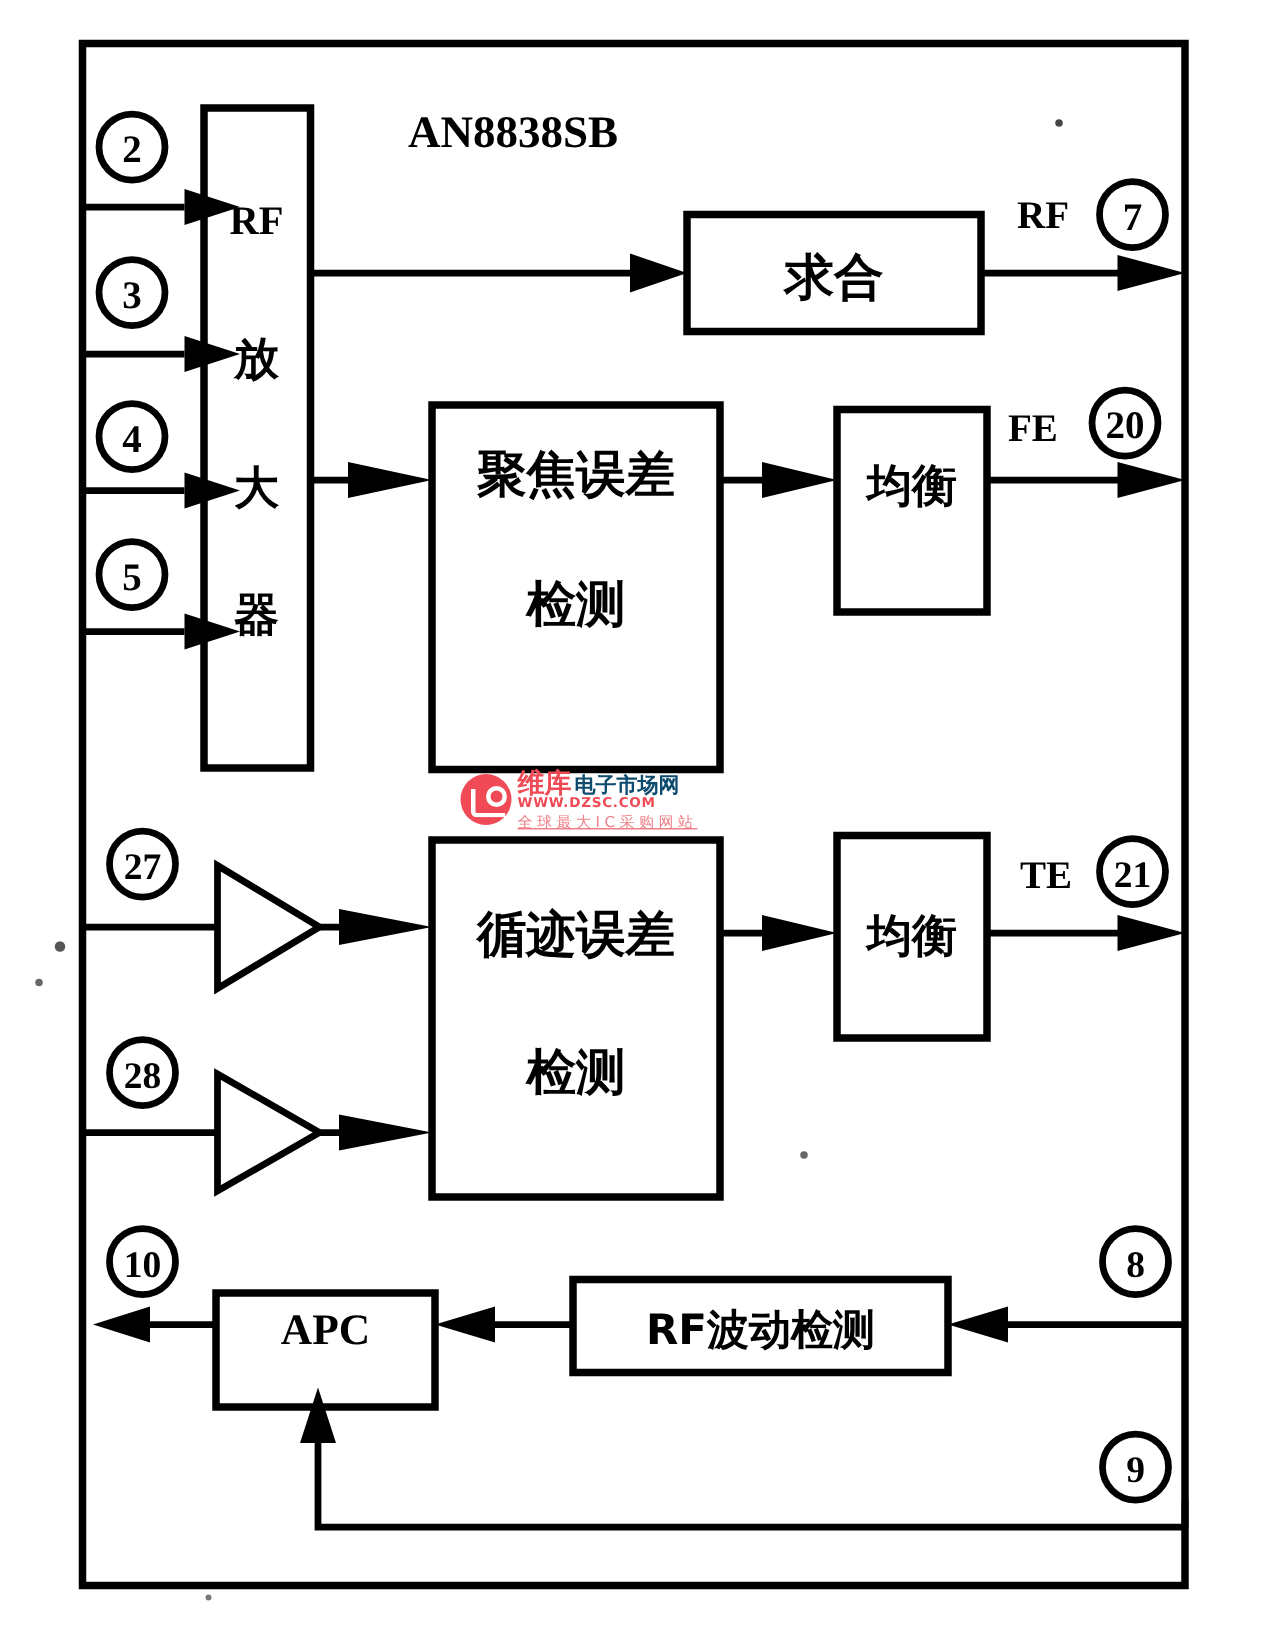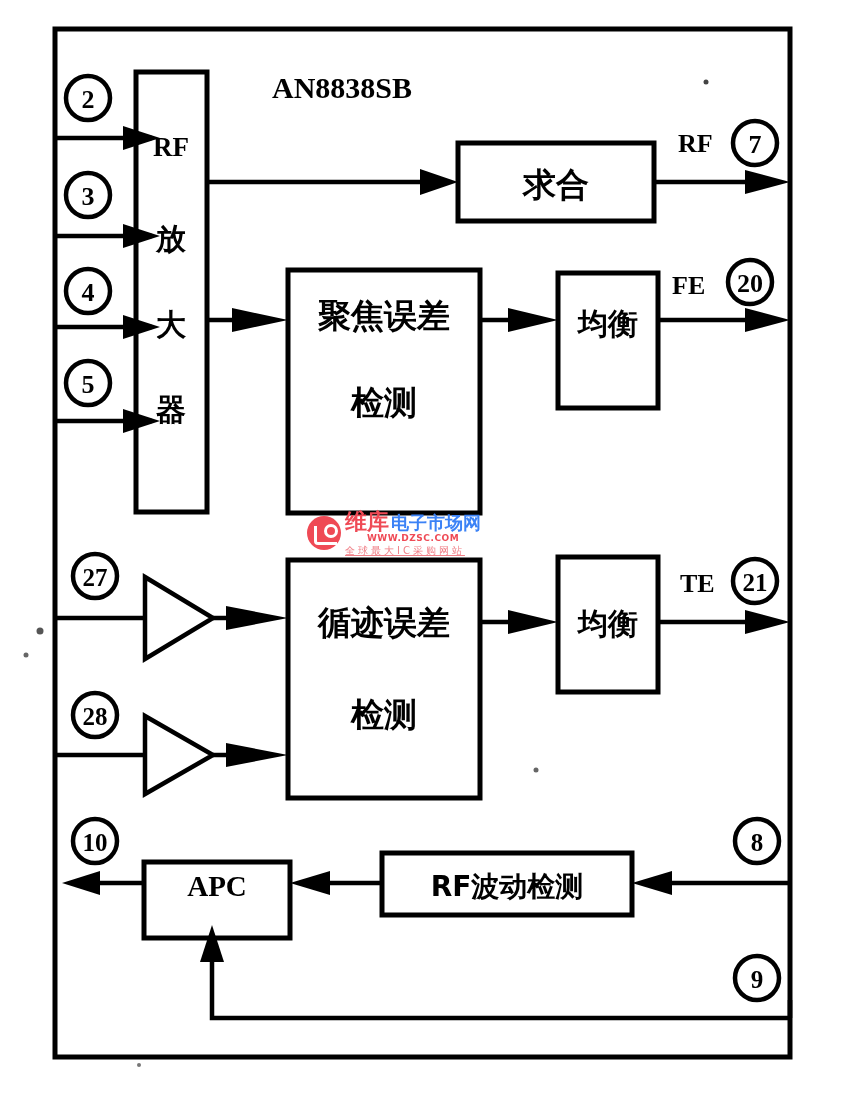--- a/index.html
+++ b/index.html
@@ -74,38 +74,37 @@
     position: absolute; left: 17px; top: 8px;
     width: 8px; height: 8px;
     border: 3px solid #fff;
     border-radius: 50%;
   }
   .wm-textcol { display: flex; flex-direction: column; line-height: 1; }
   .wm-row1 { display: flex; align-items: baseline; gap: 2px; }
   .wm-big {
     font-family: Liberation Serif, serif;
     font-weight: 700;
-    font-size: 22px;
+    font-size: 18px;
     color: #ef4a55;
     letter-spacing: 0px;
   }
   .wm-mid {
     font-family: "DejaVu Sans", "Liberation Sans", sans-serif;
     font-weight: 700;
-    font-size: 18px;
-    color: #3b82f6;
+    font-size: 14px;
+    color: #0c4a6e;
   }
   .wm-url {
     font-family: "DejaVu Sans", "Liberation Sans", sans-serif;
     font-weight: 700;
     font-size: 9px;
     color: #ef4a55;
     letter-spacing: 0.5px;
     margin-top: 1px;
-    text-align: center;
   }
   .wm-sub {
     font-family: "DejaVu Sans", "Liberation Sans", sans-serif;
     font-size: 10px;
     color: #f08088;
     letter-spacing: 3px;
     margin-top: 3px;
     text-decoration: underline;
   }
 </style>

